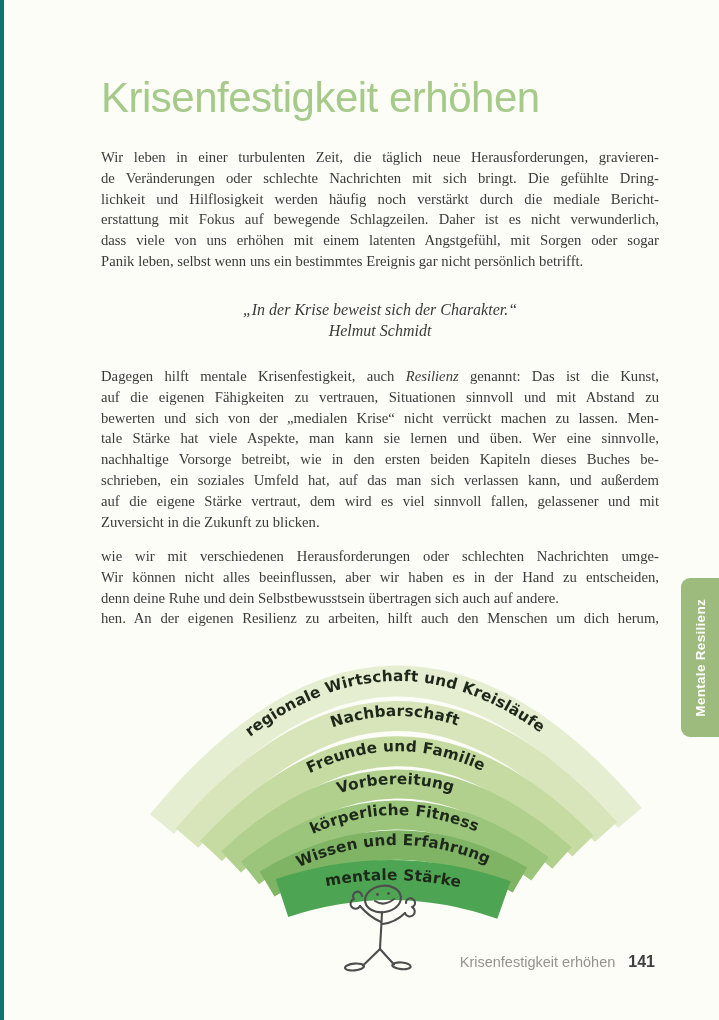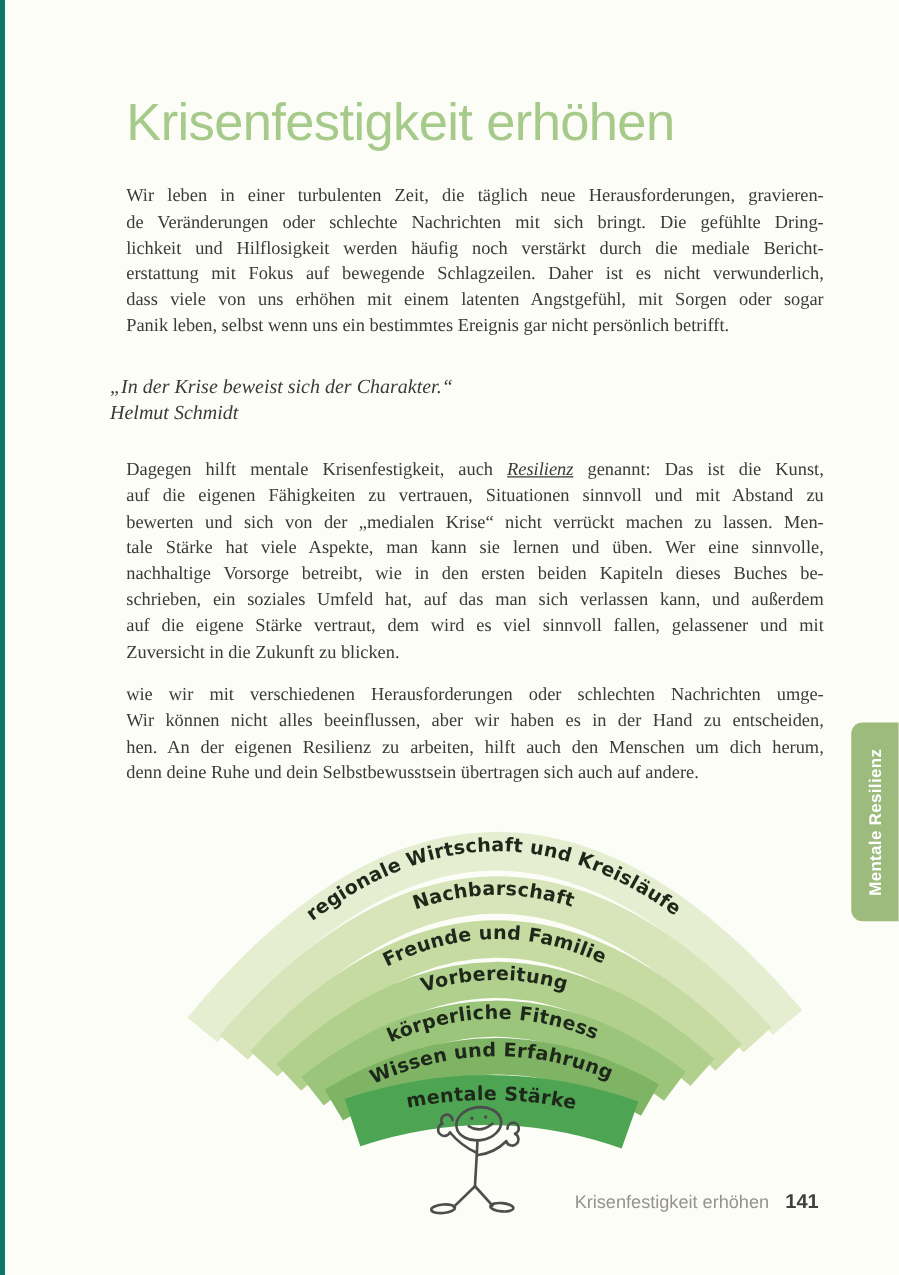--- a/index.html
+++ b/index.html
@@ -9,23 +9,23 @@
   h1.title{position:absolute;left:97px;top:76px;margin:0;
            font-family:"Liberation Sans", sans-serif;font-weight:normal;
            font-size:42px;line-height:44px;letter-spacing:-0.5px;}
   .para{position:absolute;left:97px;width:558px;font-size:14.7px;}
   .jline{height:20.8px;line-height:20.8px;overflow:hidden;
          text-align:justify;text-align-last:justify;}
   .jline.last{text-align-last:left;}
   .p1{top:147px;}
   .p2{top:366px;}
   .p3{top:546px;}
-  .quote{position:absolute;left:84px;width:558px;top:299px;text-align:left;
+  .quote{position:absolute;left:97px;width:558px;top:299px;text-align:center;
          font-style:italic;font-size:16px;line-height:21px;}
-  em{font-style:italic;text-decoration:underline;}
+  em{font-style:italic;}
   .fan{position:absolute;left:0;top:0;width:719px;height:1020px;}
   .band{fill:none;stroke-linecap:butt;}
   .band-label{font-family:"DejaVu Sans", sans-serif;font-weight:bold;
               font-size:15.3px;letter-spacing:0.2px;}
   .figure{stroke:#4d4d4d;stroke-width:2.1;fill:none;
           stroke-linecap:round;stroke-linejoin:round;}
   .figure .dot{fill:#4d4d4d;stroke:none;}
   .side-tab{position:absolute;right:0;top:578px;width:38px;height:159px;
             border-radius:9px 0 0 9px;display:flex;align-items:center;justify-content:center;}
   .side-tab span{writing-mode:vertical-rl;transform:rotate(180deg);
@@ -65,22 +65,22 @@
     <div class="jline">tale Stärke hat viele Aspekte, man kann sie lernen und üben. Wer eine sinnvolle,</div>
     <div class="jline">nachhaltige Vorsorge betreibt, wie in den ersten beiden Kapiteln dieses Buches be-</div>
     <div class="jline">schrieben, ein soziales Umfeld hat, auf das man sich verlassen kann, und außerdem</div>
     <div class="jline">auf die eigene Stärke vertraut, dem wird es viel sinnvoll fallen, gelassener und mit</div>
     <div class="jline last">Zuversicht in die Zukunft zu blicken.</div>
   </div>
 
   <div class="para p3">
     <div class="jline">wie wir mit verschiedenen Herausforderungen oder schlechten Nachrichten umge-</div>
     <div class="jline">Wir können nicht alles beeinflussen, aber wir haben es in der Hand zu entscheiden,</div>
+    <div class="jline last">denn deine Ruhe und dein Selbstbewusstsein übertragen sich auch auf andere.</div>
     <div class="jline">hen. An der eigenen Resilienz zu arbeiten, hilft auch den Menschen um dich herum,</div>
-    <div class="jline last">denn deine Ruhe und dein Selbstbewusstsein übertragen sich auch auf andere.</div>
   </div>
 
   <svg class="fan" viewBox="0 0 719 1020">
 
     <path id="band-path-0" class="band" stroke-width="31" d="M 158 824 Q 390 541 626 818" stroke="#e6eed2"></path>
     <path id="band-path-1" class="band" stroke-width="30" d="M 183 838 Q 390 597 602 832" stroke="#d8e5ba"></path>
     <path id="band-path-2" class="band" stroke-width="30" d="M 207 851 Q 390 654 579 846" stroke="#c6dba2"></path>
     <path id="band-path-3" class="band" stroke-width="29" d="M 227 862 Q 390 708 558 858" stroke="#b1d08e"></path>
     <path id="band-path-4" class="band" stroke-width="29" d="M 246 873 Q 390 759 536 869" stroke="#9ac57b"></path>
     <path id="band-path-5" class="band" stroke-width="29" d="M 263 884 Q 390 808 516 880" stroke="#7fb465"></path>

